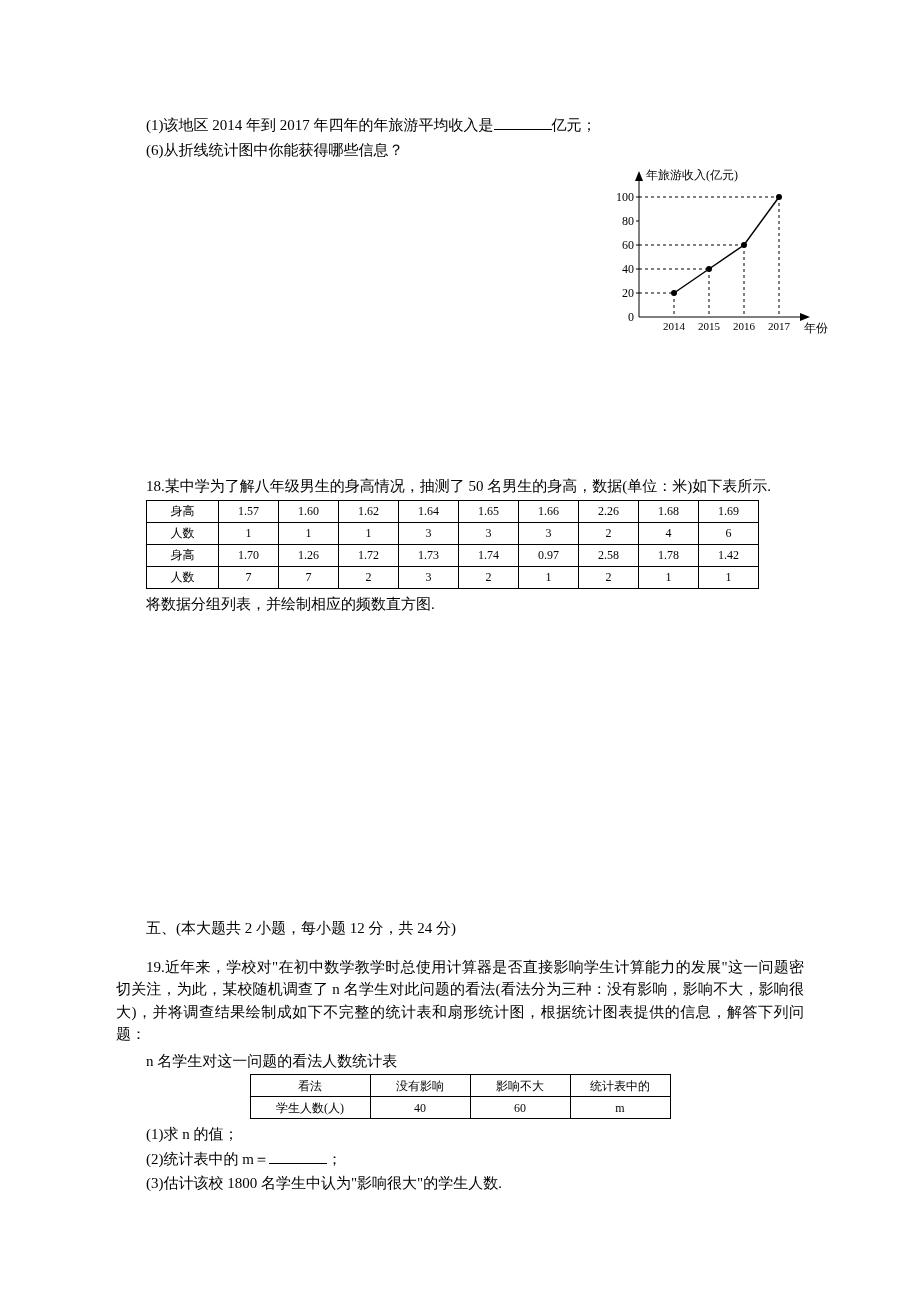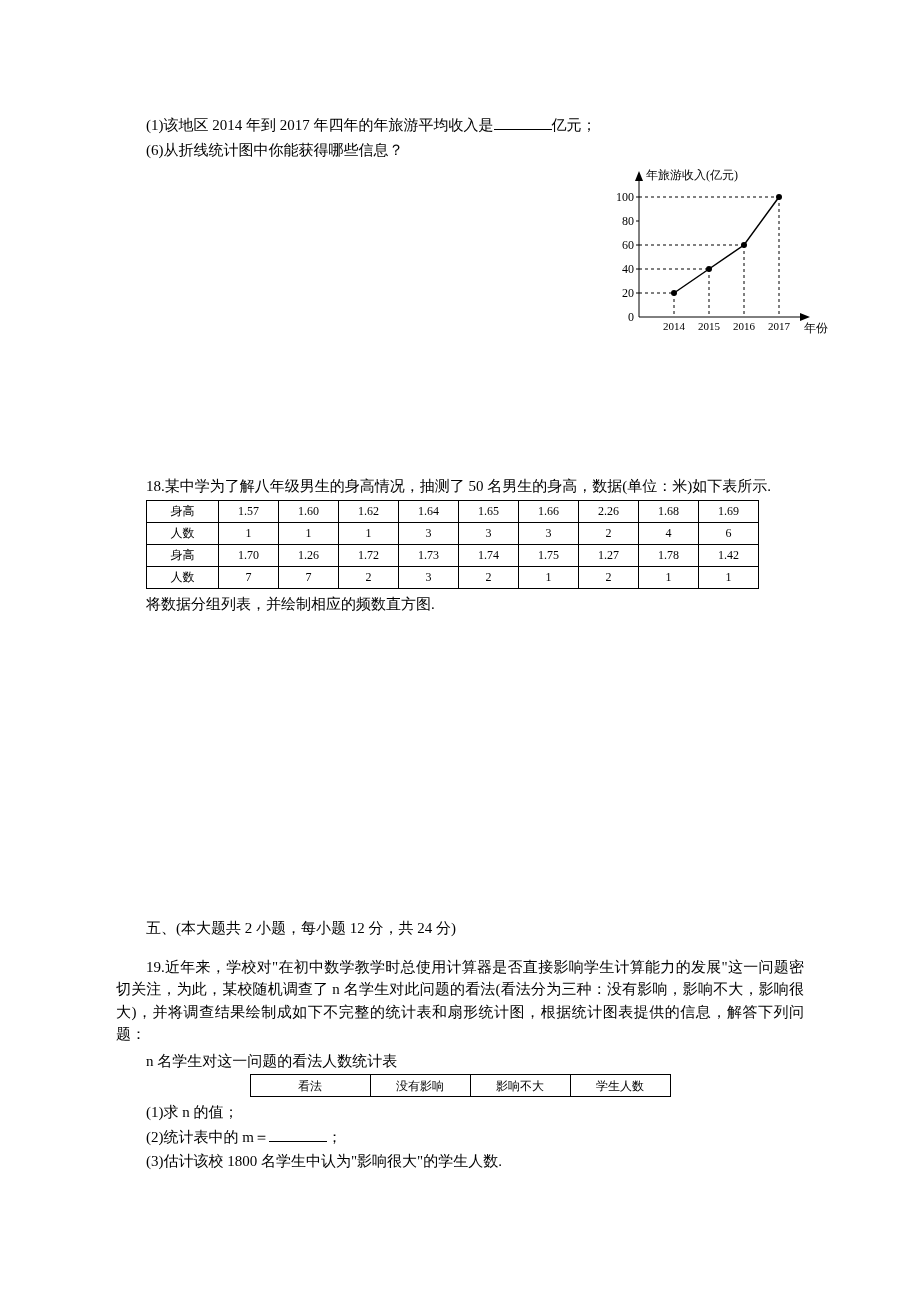--- a/index.html
+++ b/index.html
@@ -128,22 +128,22 @@
     <td>4</td>
     <td>6</td>
   </tr>
   <tr>
     <td class="lbl">身高</td>
     <td>1.70</td>
     <td>1.26</td>
     <td>1.72</td>
     <td>1.73</td>
     <td>1.74</td>
-    <td>1.75</td>
-    <td>1.27</td>
+    <td>0.97</td>
+    <td>2.58</td>
     <td>1.78</td>
     <td>1.42</td>
   </tr>
   <tr>
     <td class="lbl">人数</td>
     <td>7</td>
     <td>7</td>
     <td>2</td>
     <td>3</td>
     <td>2</td>
@@ -162,21 +162,27 @@
 <p class="head5">五、(本大题共 2 小题，每小题 12 分，共 24 分)</p>
 <p class="para" style="text-indent:2em; text-align: justify;">19.近年来，学校对"在初中数学教学时总使用计算器是否直接影响学生计算能力的发展"这一问题密切关注，为此，某校随机调查了 n 名学生对此问题的看法(看法分为三种：没有影响，影响不大，影响很大)，并将调查结果绘制成如下不完整的统计表和扇形统计图，根据统计图表提供的信息，解答下列问题：</p>
 <p class="subhead">n 名学生对这一问题的看法人数统计表</p>
 
 <table class="table2">
   <tbody>
       <tr>
     <td class="c0">看法</td>
     <td class="c1">没有影响</td>
     <td class="c2">影响不大</td>
-    <td class="c3">学生人数</td>
+    <td class="c3">统计表中的</td>
+  </tr>
+  <tr>
+    <td class="c0">学生人数(人)</td>
+    <td class="c1">40</td>
+    <td class="c2">60</td>
+    <td class="c3">m</td>
   </tr>
 </tbody>
   </table>
 
 <p class="para">(1)求 n 的值；</p>
 <p class="para">
   <span>(2)统计表中的 m＝</span><span class="blank"></span><span>；</span>
 </p>
 <p class="para">(3)估计该校 1800 名学生中认为"影响很大"的学生人数.</p>
 

